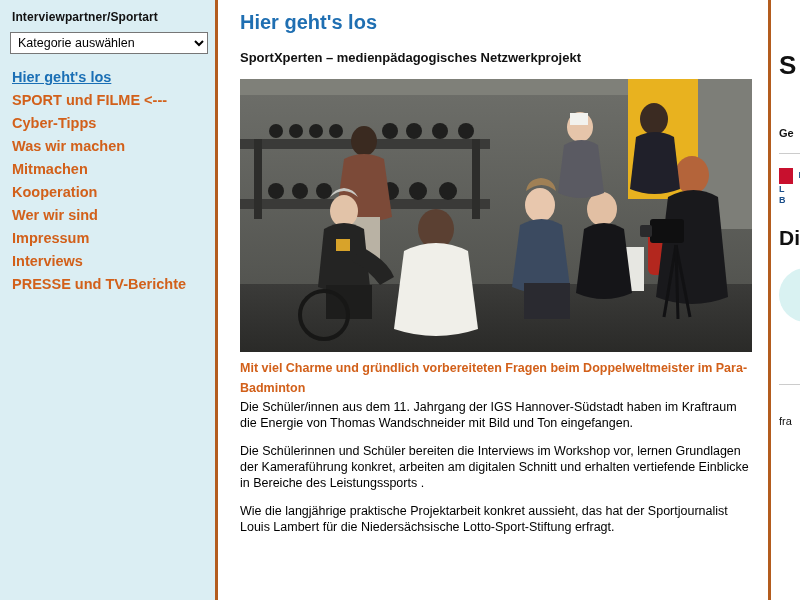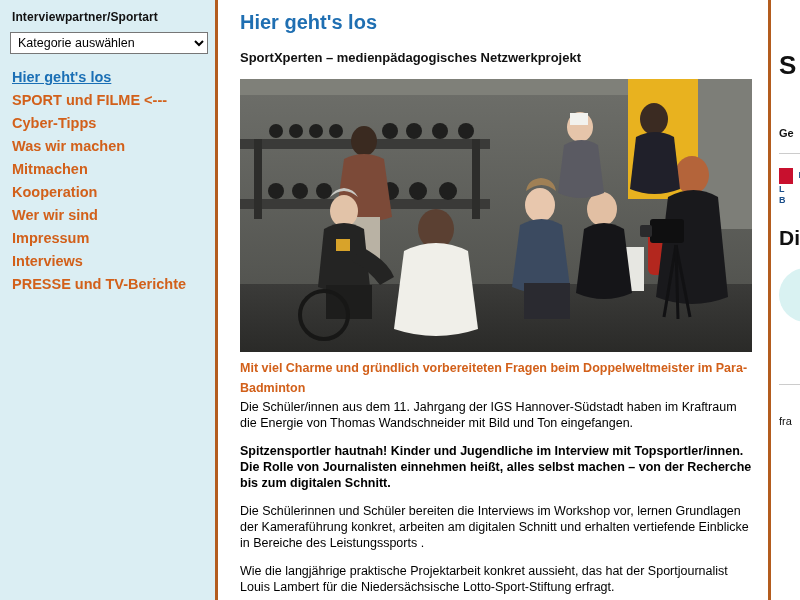--- a/index.html
+++ b/index.html
@@ -346,21 +346,20 @@
           <path d="M436 166 L424 238"></path>
           <path d="M436 166 L450 238"></path>
           <path d="M436 166 L438 240"></path>
         </g>
       </svg>
     </div>
 
     <div class="caption">Mit viel Charme und gründlich vorbereiteten Fragen beim Doppelweltmeister im Para-Badminton</div>
 
     <p class="body-text">Die Schüler/innen aus dem 11. Jahrgang der IGS Hannover-Südstadt haben im Kraftraum die Energie von Thomas Wandschneider mit Bild und Ton eingefangen.</p>
-    <p class="body-text bold">Spitzensportler hautnah! Kinder und Jugendliche im Interview mit Topsportler/innen. Die Rolle von Journalisten einnehmen heißt, alles selbst machen – von der Recherche bis zum digitalen Schnitt.</p>
     <p class="body-text">Die Schülerinnen und Schüler bereiten die Interviews im Workshop vor, lernen Grundlagen der Kameraführung konkret, arbeiten am digitalen Schnitt und erhalten vertiefende Einblicke in Bereiche des Leistungssports .</p>
     <p class="body-text">Wie die langjährige praktische Projektarbeit konkret aussieht, das hat der Sportjournalist Louis Lambert für die Niedersächsische Lotto-Sport-Stiftung erfragt.</p>
   </div>
 
   <div class="rightbar">
     <div class="rb-inner">
       <div class="rb-big">S</div>
       <div class="rb-label">Ge</div>
       <div class="rb-rule"></div>
       <div class="rb-logo">

